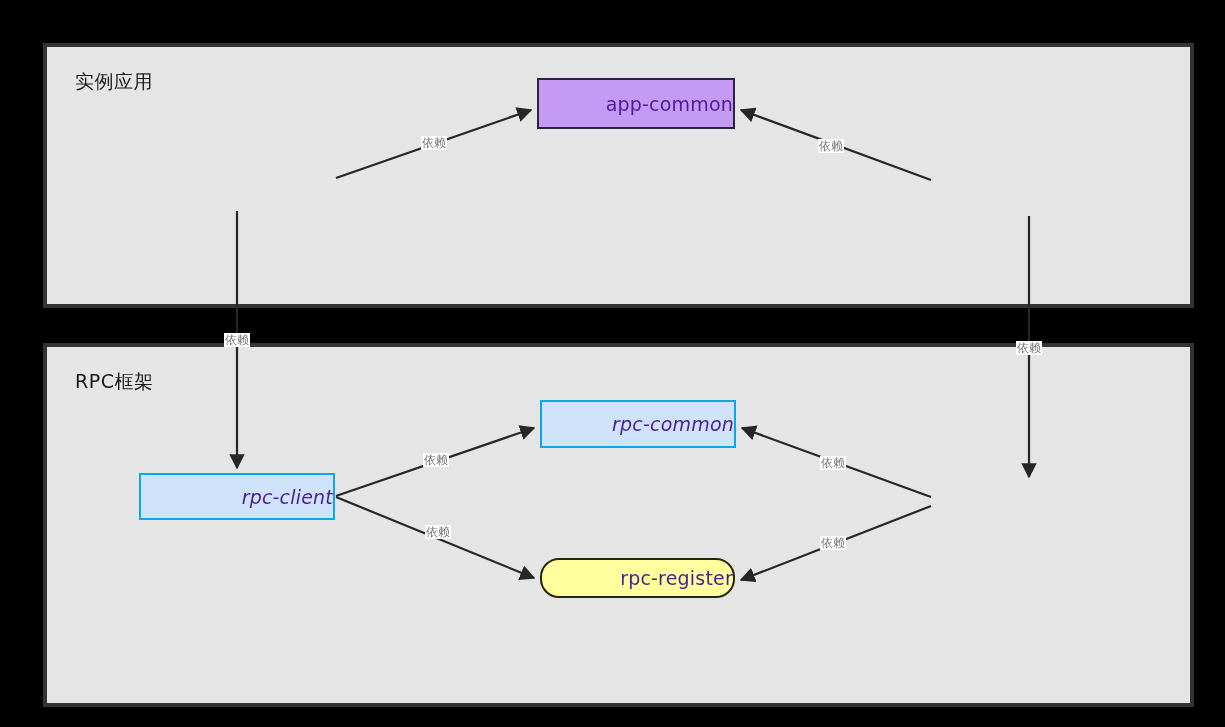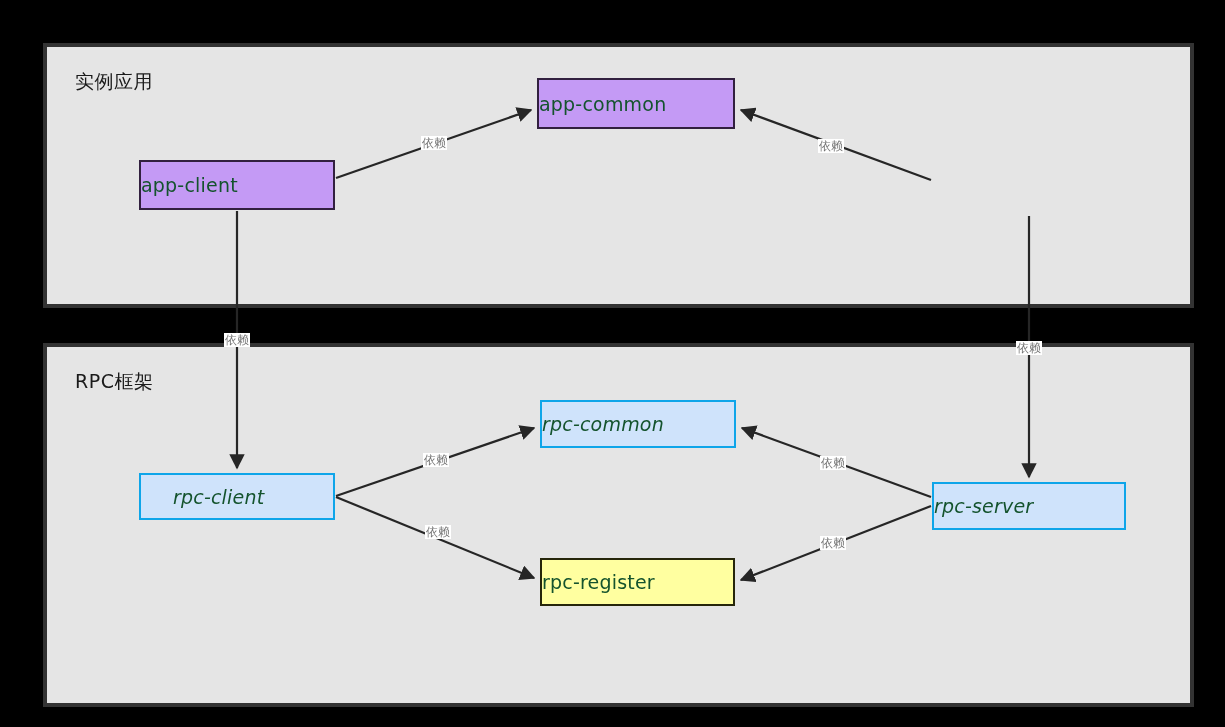--- a/index.html
+++ b/index.html
@@ -46,23 +46,23 @@
     width: 1225px;
     height: 727px;
     pointer-events: none;
   }
 
   .node {
     position: absolute;
     box-sizing: border-box;
     display: flex;
     align-items: center;
-    justify-content: flex-start;
+    justify-content: flex-end;
     font-size: 19px;
-    color: #14532d;
+    color: #4c1d95;
     white-space: nowrap;
     letter-spacing: 0.2px;
   }
   .node-purple {
     background: #c49af5;
     border: 2px solid #32203f;
   }
   .node-blue {
     background: #cfe3fb;
     border: 2px solid #0ea5e9;
@@ -114,44 +114,38 @@
 
     <line x1="336" y1="496" x2="534" y2="428" stroke="#262626" stroke-width="2.2" marker-end="url(#arrow)"></line>
 
     <line x1="336" y1="497" x2="534" y2="578" stroke="#262626" stroke-width="2.2" marker-end="url(#arrow)"></line>
 
     <line x1="931" y1="497" x2="742" y2="428" stroke="#262626" stroke-width="2.2" marker-end="url(#arrow)"></line>
 
     <line x1="931" y1="506" x2="741" y2="580" stroke="#262626" stroke-width="2.2" marker-end="url(#arrow)"></line>
   </svg>
 
-  <div class="node node-purple" style="left:139px; top:160px; width:196px; height:50px;">
-    <span>app-client</span>
-  </div>
 
   <div class="node node-purple" style="left:537px; top:78px; width:198px; height:51px;">
     <span>app-common</span>
   </div>
 
 
   <div class="node node-blue" style="left:139px; top:473px; width:196px; height:47px;padding-left:32px;">
     <span>rpc-client</span>
   </div>
 
   <div class="node node-blue" style="left:540px; top:400px; width:196px; height:48px;">
     <span>rpc-common</span>
   </div>
 
-  <div class="node node-yellow" style="left:540px; top:558px; width:195px; height:48px;">
+  <div class="node node-yellow" style="left:540px; top:558px; width:195px; height:40px;border-radius:19px;">
     <span>rpc-register</span>
   </div>
 
-  <div class="node node-blue" style="left:932px; top:482px; width:194px; height:48px;">
-    <span>rpc-server</span>
-  </div>
 
   <div class="edge-label" style="left:434px; top:143px;">依赖</div>
   <div class="edge-label" style="left:831px; top:146px;">依赖</div>
   <div class="edge-label" style="left:237px; top:340px;">依赖</div>
   <div class="edge-label" style="left:1029px; top:348px;">依赖</div>
   <div class="edge-label" style="left:436px; top:460px;">依赖</div>
   <div class="edge-label" style="left:438px; top:532px;">依赖</div>
   <div class="edge-label" style="left:833px; top:463px;">依赖</div>
   <div class="edge-label" style="left:833px; top:543px;">依赖</div>
 

